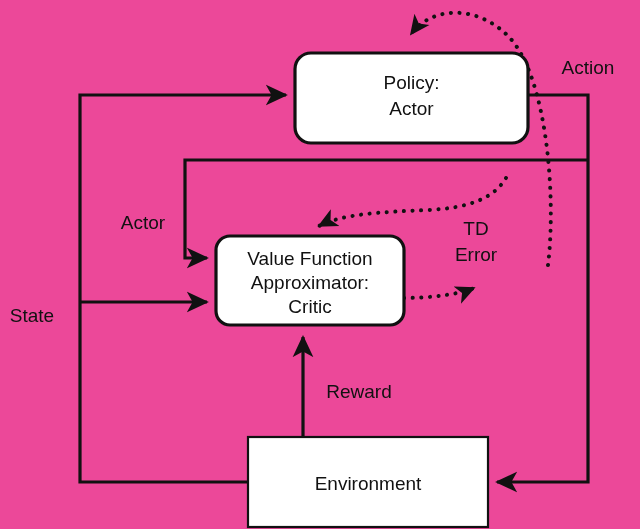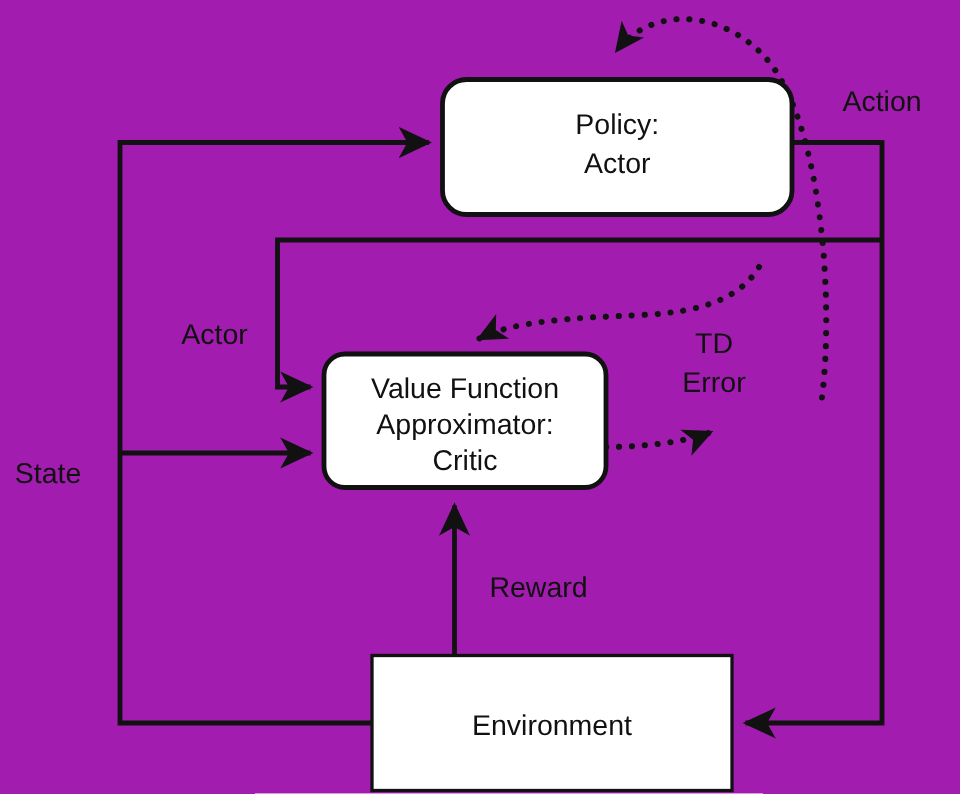--- a/index.html
+++ b/index.html
@@ -8,21 +8,21 @@
     padding: 0;
     background: #ffffff;
   }
   body {
     font-family: "Liberation Sans", sans-serif;
   }
   #diagram-root {
     position: relative;
     width: 640px;
     height: 529px;
-    background: #a21caf;
+    background: #ec4899;
     overflow: hidden;
   }
   #diagram-svg {
     position: absolute;
     left: 0;
     top: 0;
     width: 640px;
     height: 529px;
     display: block;
   }

